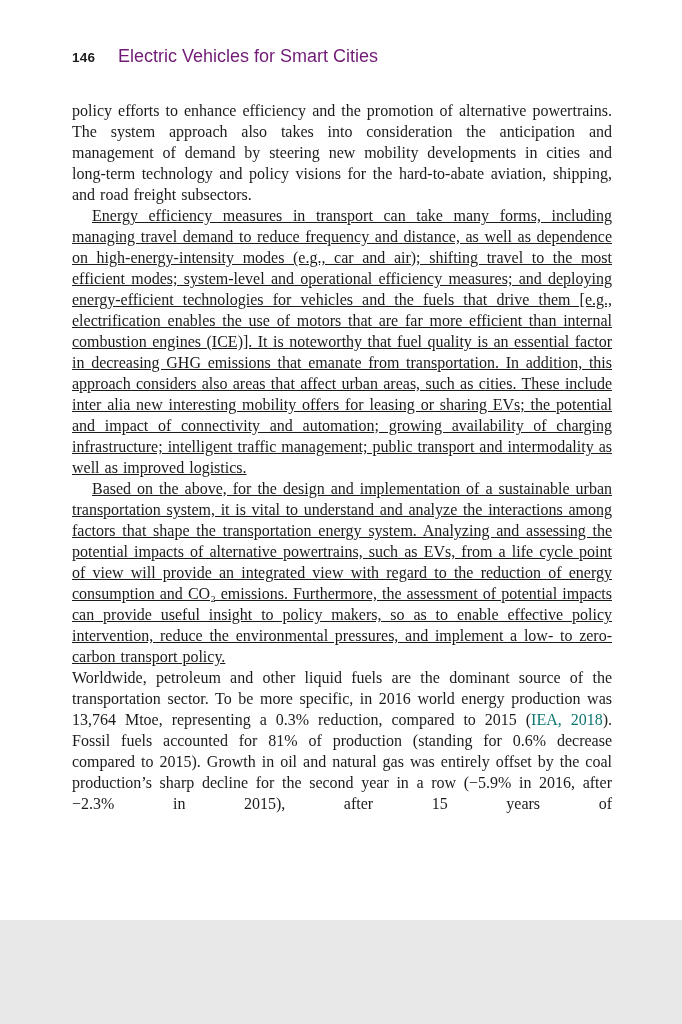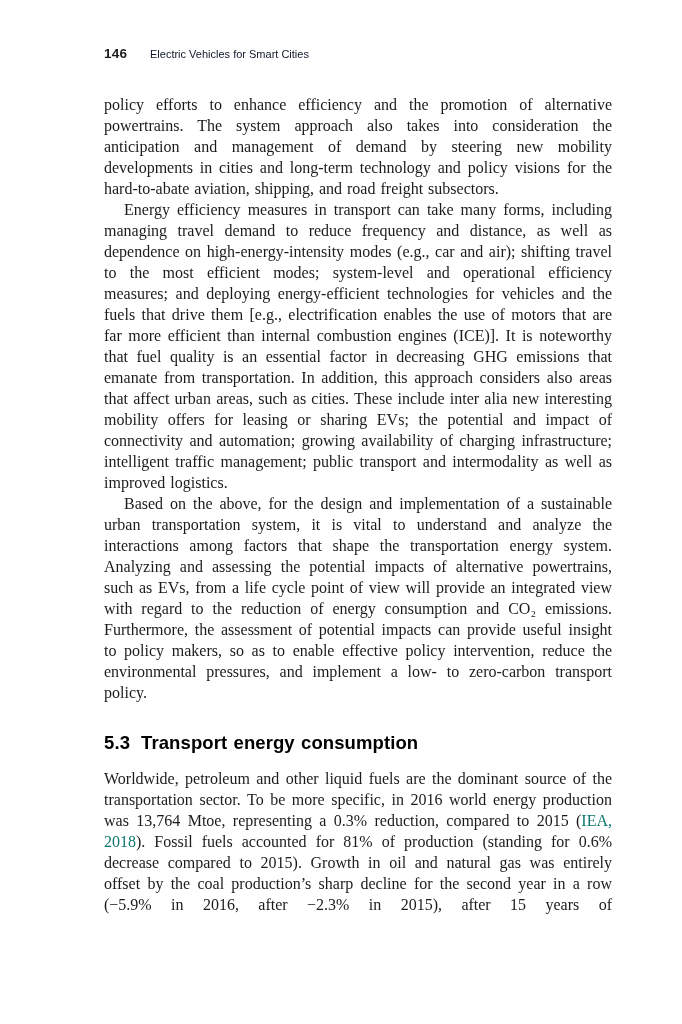--- a/index.html
+++ b/index.html
@@ -3,61 +3,62 @@
 <meta charset="utf-8">
 <style>
   html, body {
     margin: 0;
     padding: 0;
     background: #e8e8e8;
   }
   .page {
     position: relative;
     width: 682px;
-    height: 1024px;
+    height: 920px;
     margin: 0 auto;
     background: #ffffff;
     box-sizing: border-box;
-    padding: 46px 70px 0 104px;
+    padding: 46px 70px 0 72px;
     overflow: hidden;
   }
   
   .running-head {
     display: flex;
     align-items: baseline;
     font-family: "Liberation Sans", sans-serif;
     color: #1c1c1c;
     margin-bottom: 33px;
   }
   .pagenum {
     font-size: 13.5px;
     font-weight: 700;
     letter-spacing: 0.3px;
     width: 46px;
     flex: 0 0 46px;
   }
   .runtitle {
-    font-size: 11px;
-    color: #0f172a;
+    font-size: 18px;
+    color: #701a75;
   }
   
   .body-text {
     font-family: "Liberation Serif", "DejaVu Serif", serif;
     font-size: 16px;
     line-height: 21px;
     color: #1b1b1b;
     text-align: justify;
     word-spacing: 1px;
   }
   .para {
     margin: 0;
     padding: 0;
   }
   .para.indent {
     text-indent: 20px;
+    text-decoration: underline;
   }
   .para.justify-last {
     text-align-last: justify;
   }
   
   .section-heading {
     font-family: "Liberation Sans", sans-serif;
     font-size: 18.5px;
     font-weight: 700;
     color: #000000;
@@ -85,19 +86,18 @@
   </div>
 
   <div class="body-text">
 
     <p class="para">policy efforts to enhance efficiency and the promotion of alternative powertrains. The system approach also takes into consideration the anticipation and management of demand by steering new mobility developments in cities and long-term technology and policy visions for the hard-to-abate aviation, shipping, and road freight subsectors.</p>
 
     <p class="para indent">Energy efficiency measures in transport can take many forms, including managing travel demand to reduce frequency and distance, as well as dependence on high-energy-intensity modes (e.g., car and air); shifting travel to the most efficient modes; system-level and operational efficiency measures; and deploying energy-efficient technologies for vehicles and the fuels that drive them [e.g., electrification enables the use of motors that are far more efficient than internal combustion engines (ICE)]. It is noteworthy that fuel quality is an essential factor in decreasing GHG emissions that emanate from transportation. In addition, this approach considers also areas that affect urban areas, such as cities. These include inter alia new interesting mobility offers for leasing or sharing EVs; the potential and impact of connectivity and automation; growing availability of charging infrastructure; intelligent traffic management; public transport and intermodality as well as improved logistics.</p>
 
     <p class="para indent">Based on the above, for the design and implementation of a sustainable urban transportation system, it is vital to understand and analyze the interactions among factors that shape the transportation energy system. Analyzing and assessing the potential impacts of alternative powertrains, such as EVs, from a life cycle point of view will provide an integrated view with regard to the reduction of energy consumption and CO₂ emissions. Furthermore, the assessment of potential impacts can provide useful insight to policy makers, so as to enable effective policy intervention, reduce the environmental pressures, and implement a low- to zero-carbon transport policy.</p>
 
-    <h2 class="section-heading"><span class="sec-num">5.3</span><span class="sec-title">Transport energy consumption</span></h2>
 
     <p class="para justify-last"><span>Worldwide, petroleum and other liquid fuels are the dominant source of the transportation sector. To be more specific, in 2016 world energy production was 13,764 Mtoe, representing a 0.3% reduction, compared to 2015 (</span><a href="#" class="ref-link">IEA, 2018</a><span>). Fossil fuels accounted for 81% of production (standing for 0.6% decrease compared to 2015). Growth in oil and natural gas was entirely offset by the coal production’s sharp decline for the second year in a row (−5.9% in 2016, after −2.3% in 2015), after 15 years of</span></p>
 
   </div>
 
 </div>
 
 </body></html>

